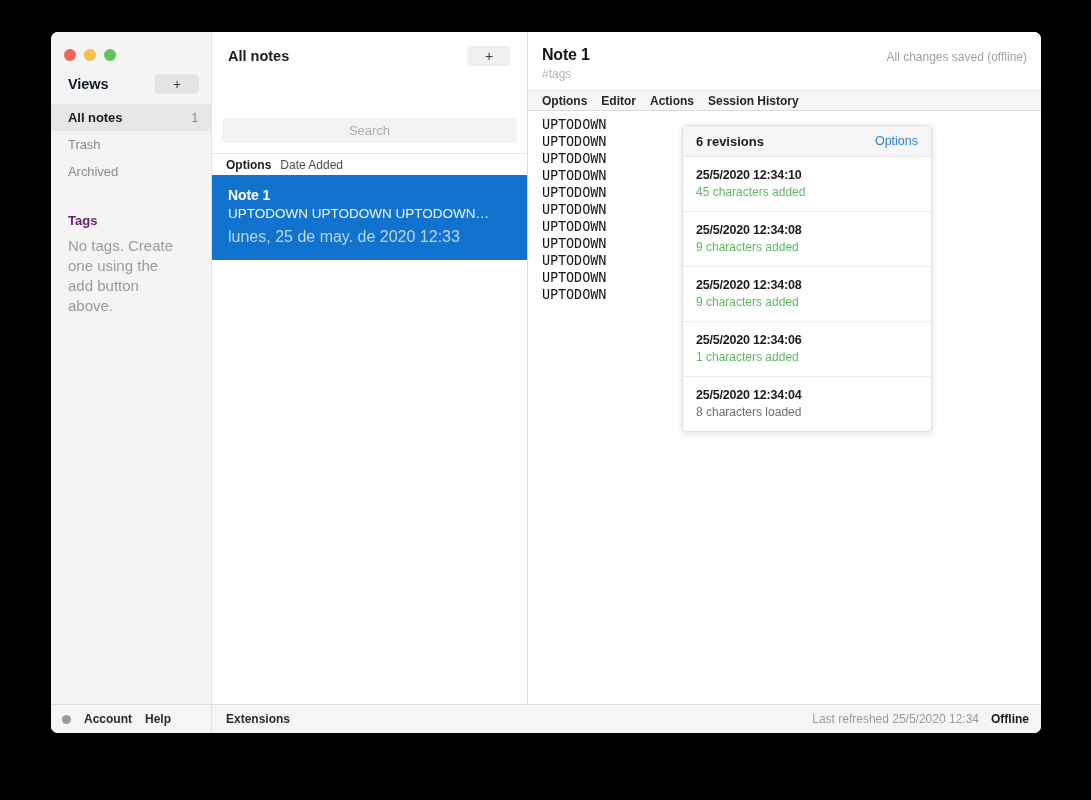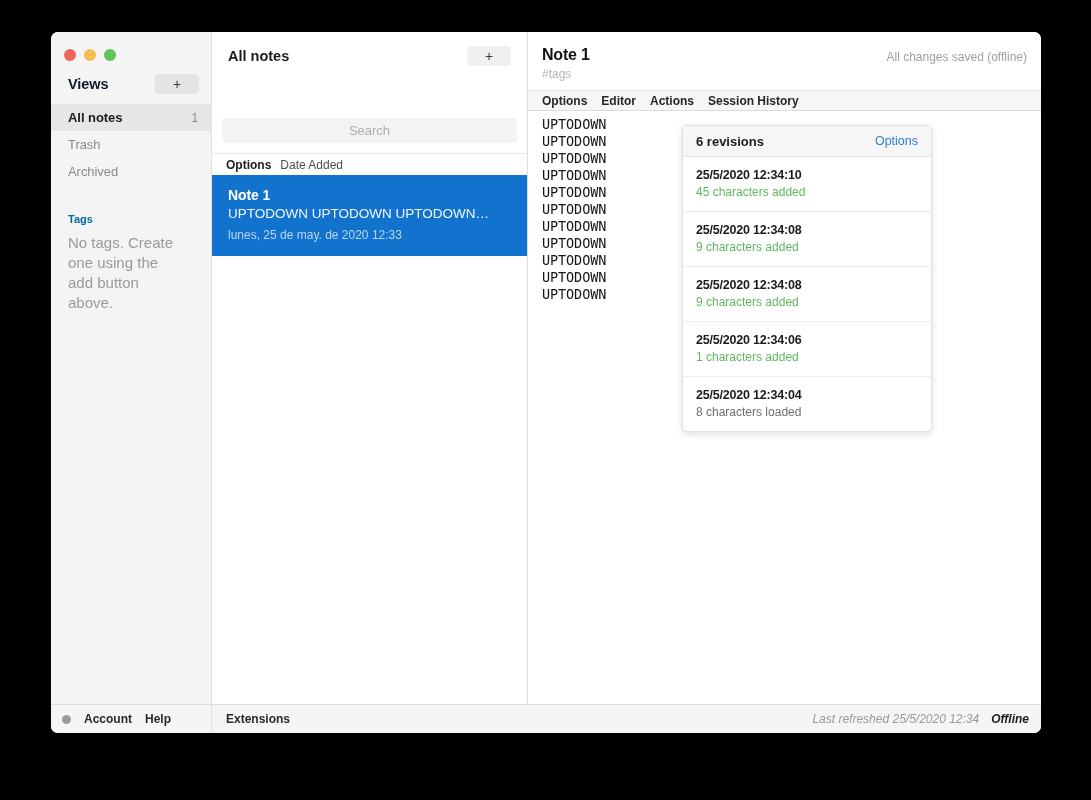--- a/index.html
+++ b/index.html
@@ -100,23 +100,23 @@
     color: #1c1c1e;
     font-weight: bold;
   }
   .side-item .count {
     font-size: 12px;
     color: #8a8a8e;
     font-weight: normal;
   }
 
   .tags-title {
-    font-size: 11px;
-    font-weight: bold;
-    color: #0369a1;
+    font-size: 13px;
+    font-weight: bold;
+    color: #701a75;
     padding: 28px 12px 8px 17px;
   }
   .tags-empty {
     font-size: 15px;
     color: #9a9a9e;
     line-height: 1.33;
     padding: 0 24px 0 17px;
   }
 
   
@@ -203,21 +203,21 @@
     letter-spacing: -0.1px;
   }
   .note-item .note-preview {
     font-size: 13.5px;
     color: #f2f7fc;
     margin-bottom: 7px;
     white-space: nowrap;
     overflow: hidden;
   }
   .note-item .note-date {
-    font-size: 12px;
+    font-size: 16px;
     color: #b9d6f0;
   }
 
   
   #detail-column {
     flex: 1 1 auto;
     background: #ffffff;
     display: flex;
     flex-direction: column;
     min-width: 0;
@@ -363,21 +363,20 @@
   #footer-mid {
     display: flex;
     align-items: center;
     padding-left: 14px;
     flex: 1 1 auto;
   }
   #footer-right {
     display: flex;
     align-items: center;
     gap: 12px;
-    font-style: italic;
   }
   #last-refreshed { font-size: 12px; color: #9a9a9e; }
   #offline-status { font-size: 12px; font-weight: bold; color: #1c1c1e; }
 </style>
 </head>
 <body>
 
 <div id="app-window">
 
   <div id="window-body">

